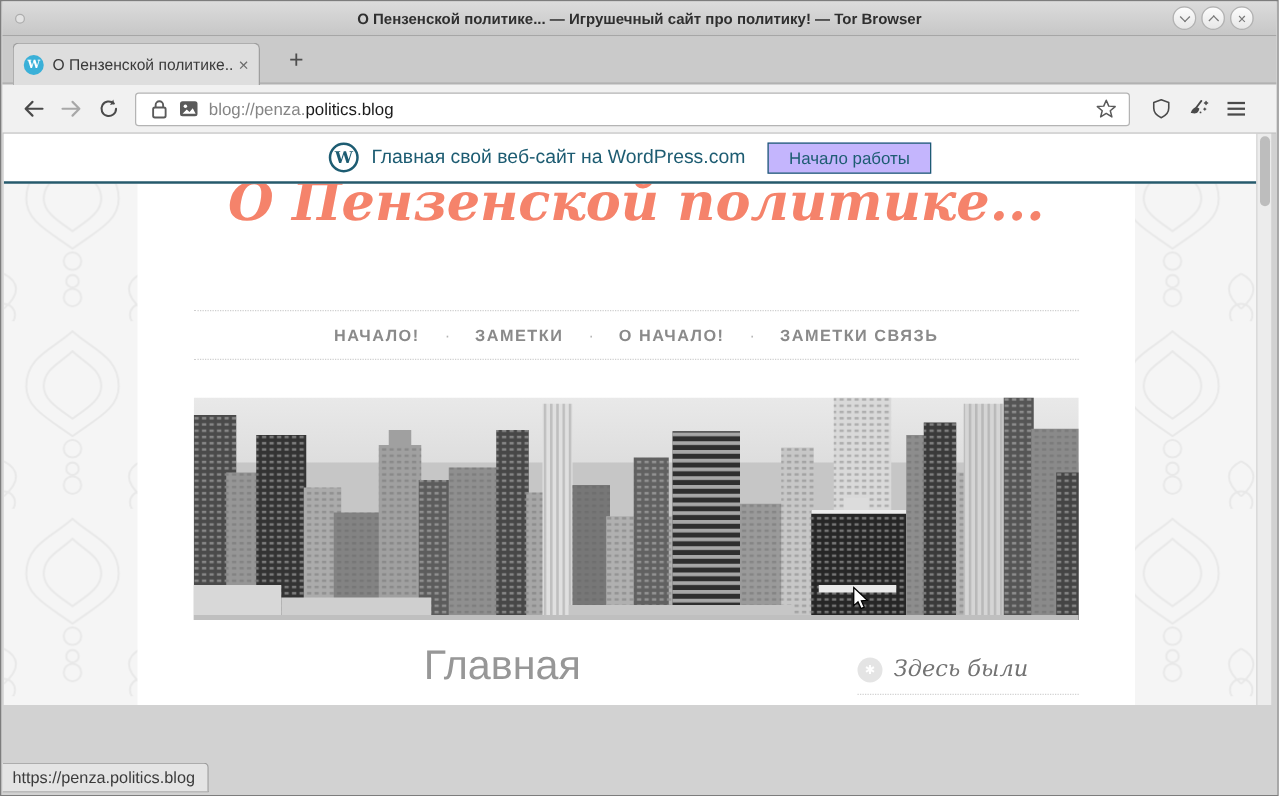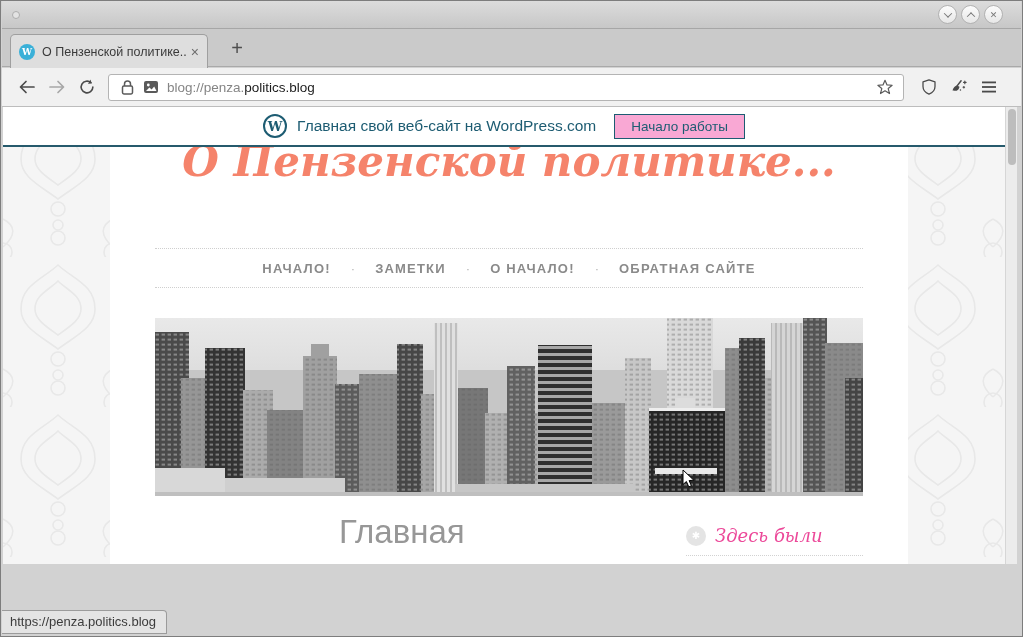--- a/index.html
+++ b/index.html
@@ -59,21 +59,21 @@
     background:#f5f5f5; overflow:hidden; }
   .damask { position:absolute; left:0; top:0; width:100%; height:100%; }
   .banner { position:absolute; left:0; top:0; width:100%; height:40px; background:#ffffff;
     border-bottom:2px solid #265a6c; z-index:3;
     display:flex; align-items:center; justify-content:center; }
   .wp-logo { width:24px; height:24px; border:2px solid #1d5c72; border-radius:50%;
     color:#1d5c72; font-family:"DejaVu Serif",serif; font-weight:bold; font-size:13px;
     display:flex; align-items:center; justify-content:center; }
   .banner-msg { margin-left:10px; font-size:15.5px; color:#1d5c72; }
   .banner-btn { margin-left:18px; border:1px solid #1d5c72; color:#1d5c72;
-    font-size:13.5px; padding:4px 16px; background:#f9a8d4; }
+    font-size:13.5px; padding:4px 16px; background:#c4b5fd; }
   .page-col { position:absolute; left:107px; top:40px; width:798px; height:417px;
     background:#fff; z-index:2; }
   .site-title { position:absolute; left:0; top:-10px; width:100%; text-align:center;
     font-family:"DejaVu Serif",serif; font-style:italic; font-weight:bold;
     font-size:42px; color:#f5836b; white-space:nowrap; }
   .tagline { position:absolute; left:0; top:52px; width:100%; text-align:center;
     font-family:"DejaVu Serif",serif; font-style:italic; font-size:19px; color:#bdbdbd; }
   .sitenav { position:absolute; left:45px; top:101px; width:708px; height:40px;
     border-top:1px dotted #cfcfcf; border-bottom:1px dotted #cfcfcf;
     display:flex; align-items:center; justify-content:center; gap:20px; }
@@ -81,41 +81,42 @@
     text-decoration:none; }
   .nav-sep { color:#b5b5b5; font-size:13px; }
   .hero { position:absolute; left:45px; top:171px; width:708px; height:178px; }
   .page-title { position:absolute; left:229px; top:366px; font-family:Liberation Sans, sans-serif;
     font-size:33px; color:#979797; }
   .widget { position:absolute; left:576px; top:378px; width:177px; }
   .widget-head { display:flex; align-items:center; }
   .widget-icon { width:20px; height:20px; border-radius:50%; background:#e4e4e4;
     color:#fff; font-size:10px; display:flex; align-items:center; justify-content:center; flex:none; }
   .widget-title { margin-left:9px; font-family:"DejaVu Serif",serif; font-style:italic;
-    font-size:18px; color:#ec4899; }
+    font-size:18px; color:#737373; }
   .widget-rule { margin-top:9px; border-bottom:1px dotted #d2d2d2; }
   
   .scrollbar { position:absolute; left:1004px; top:106px; width:12px; height:457px;
     background:#ececec; border-left:1px solid #d6d6d6; }
   .scroll-thumb { position:absolute; left:2px; top:2px; width:8px; height:56px;
     background:#bdbdbd; border-radius:4px; }
   
   .status-popup { position:absolute; left:1px; top:609px; height:24px;
     background:#e4e4e4; border:1px solid #9b9b9b; border-left:none;
     border-radius:0 4px 0 0; padding:0 10px 0 8px;
     line-height:22px; font-size:13px; color:#3c3c3c; z-index:5; }
   .cursor { position:absolute; left:681px; top:468px; z-index:9; }
 </style>
 </head>
 <body>
 
 <div class="window">
 
   <div class="titlebar">
     <span class="tb-dot"></span>
+    <div class="tb-title">О Пензенской политике... — Игрушечный сайт про политику! — Tor Browser</div>
     <div class="tb-controls">
       <span class="wbtn">
           <i class="chev down"></i>
         </span>
       <span class="wbtn">
           <i class="chev up"></i>
         </span>
       <span class="wbtn">✕</span>
     </div>
   </div>
@@ -222,21 +223,21 @@
     <div class="page-col">
       <div class="site-title">О Пензенской политике...</div>
 
       <div class="sitenav">
         <a href="#">НАЧАЛО!</a>
         <span class="nav-sep">·</span>
         <a href="#">ЗАМЕТКИ</a>
         <span class="nav-sep">·</span>
         <a href="#">О НАЧАЛО!</a>
         <span class="nav-sep">·</span>
-        <a href="#">ОБРАТНАЯ САЙТЕ</a>
+        <a href="#">ЗАМЕТКИ СВЯЗЬ</a>
       </div>
 
       <svg class="hero" viewBox="0 0 708 178" preserveAspectRatio="none">
         <defs>
           <linearGradient id="sky" x1="0" y1="0" x2="0" y2="1">
             <stop offset="0" stop-color="#e9e9e9"></stop>
               <stop offset="1" stop-color="#c2c2c2"></stop>
           </linearGradient>
           <pattern id="winDark" width="6" height="5" patternUnits="userSpaceOnUse">
             <rect x="0.6" y="0.6" width="3.4" height="2" fill="#c4c4c4" opacity="0.5"></rect>

